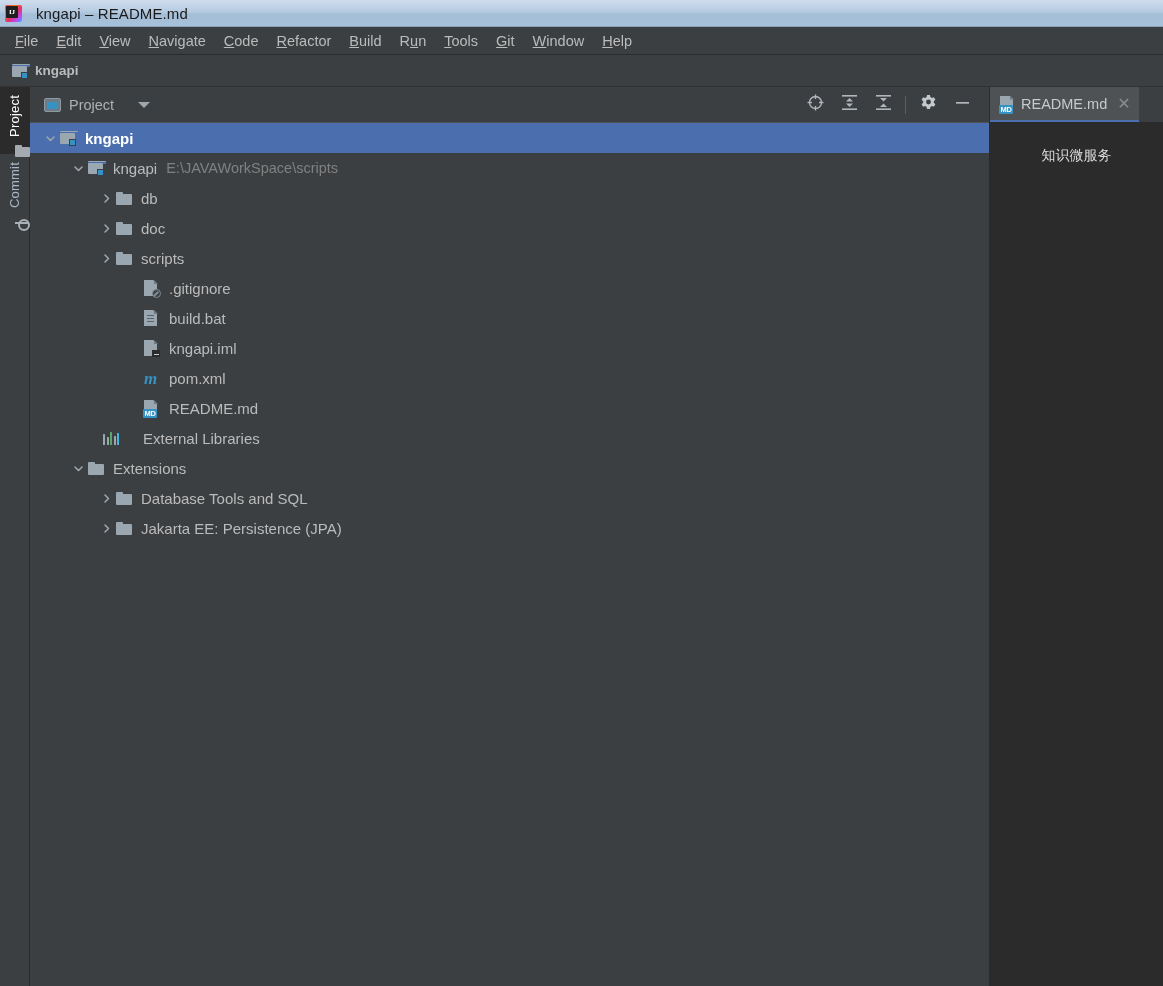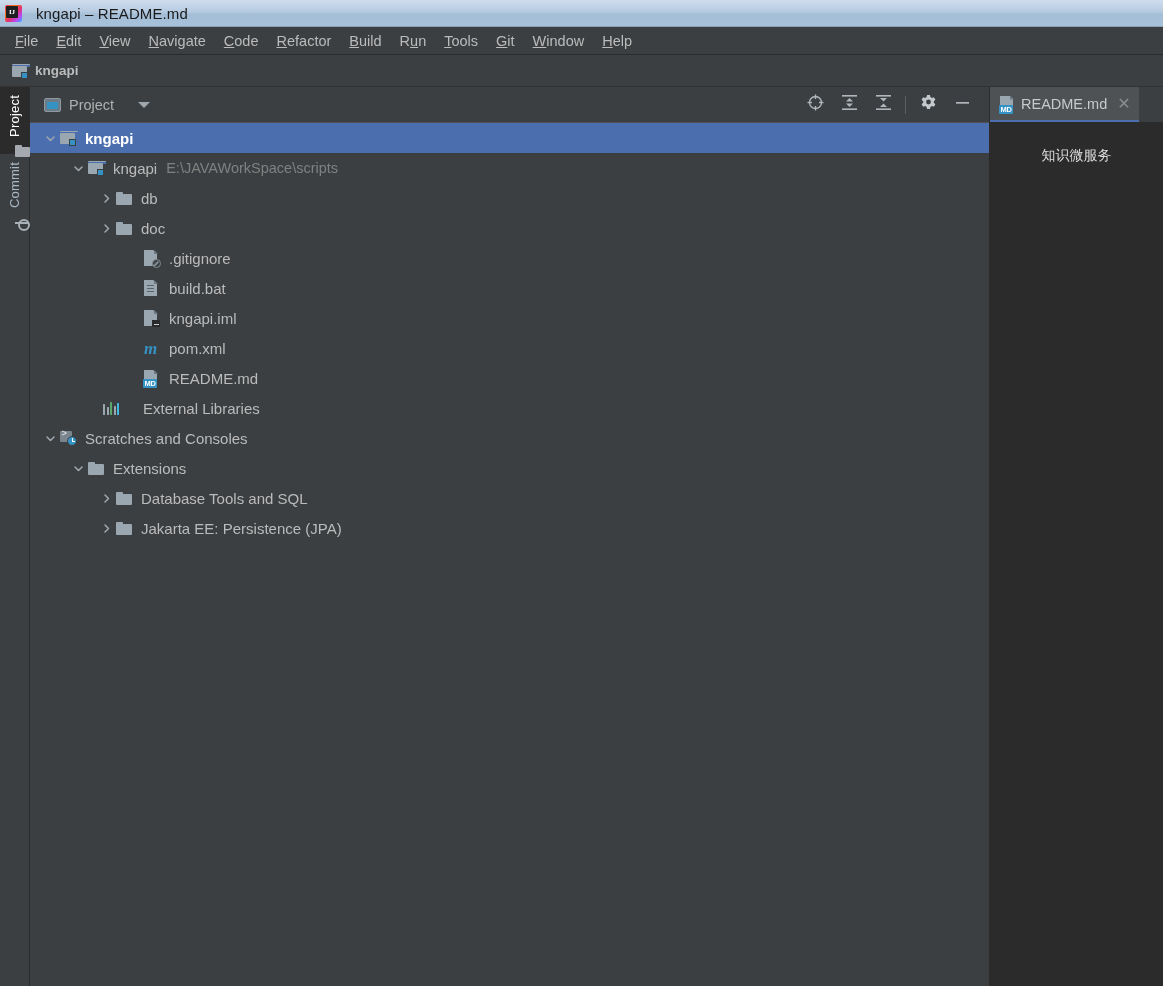--- a/index.html
+++ b/index.html
@@ -404,20 +404,36 @@
           <span class="ic">
             <span style="position: relative; display: inline-flex; align-items: center;">
               <span class="ic-folder">
                 <span class="t"></span>
                 <span class="b"></span>
               </span>
             </span>
           </span>
           <span class="lbl">doc</span>
         </div>
+        <div class="row" style="padding-left: 66px;">
+          <span class="arrow">
+            <svg width="11" height="11" viewBox="0 0 11 11">
+              <polyline points="4,2 7.5,5.5 4,9" fill="none" stroke="#9fa7ae" stroke-width="1.5" stroke-linecap="round" stroke-linejoin="round"></polyline>
+            </svg>
+          </span>
+          <span class="ic">
+            <span style="position: relative; display: inline-flex; align-items: center;">
+              <span class="ic-folder">
+                <span class="t"></span>
+                <span class="b"></span>
+              </span>
+            </span>
+          </span>
+          <span class="lbl">scripts</span>
+        </div>
         <div class="row" style="padding-left: 94px;">
           <span class="arrow empty"></span>
           <span class="ic">
             <span style="position: relative; display: inline-flex; align-items: center;">
               <span class="ic-file" style="position:relative">
                 <span class="pg"></span>
                 <span class="fold"></span>
                 <span class="badge-ignore"></span>
               </span>
             </span>
@@ -483,36 +499,20 @@
               <span class="ic-libs">
                 <i style="height:11px;background:#9aa7b0"></i>
                 <i style="height:8px;background:#9aa7b0"></i>
                 <i style="height:13px;background:#59a869"></i>
                 <i style="height:9px;background:#9aa7b0"></i>
                 <i style="height:12px;background:#40b6e0"></i>
               </span>
             </span>
           </span>
           <span class="lbl">External Libraries</span>
-        </div>
-        <div class="row" style="padding-left: 10px;">
-          <span class="arrow">
-            <svg width="11" height="11" viewBox="0 0 11 11">
-              <polyline points="2,4 5.5,7.5 9,4" fill="none" stroke="#9fa7ae" stroke-width="1.5" stroke-linecap="round" stroke-linejoin="round"></polyline>
-            </svg>
-          </span>
-          <span class="ic">
-            <span style="position: relative; display: inline-flex; align-items: center;">
-              <span class="ic-scratch">
-                <span class="sq"></span>
-                <span class="clock"></span>
-              </span>
-            </span>
-          </span>
-          <span class="lbl">Scratches and Consoles</span>
         </div>
         <div class="row" style="padding-left: 38px;">
           <span class="arrow">
             <svg width="11" height="11" viewBox="0 0 11 11">
               <polyline points="2,4 5.5,7.5 9,4" fill="none" stroke="#9fa7ae" stroke-width="1.5" stroke-linecap="round" stroke-linejoin="round"></polyline>
             </svg>
           </span>
           <span class="ic">
             <span style="position: relative; display: inline-flex; align-items: center;">
               <span class="ic-folder">

